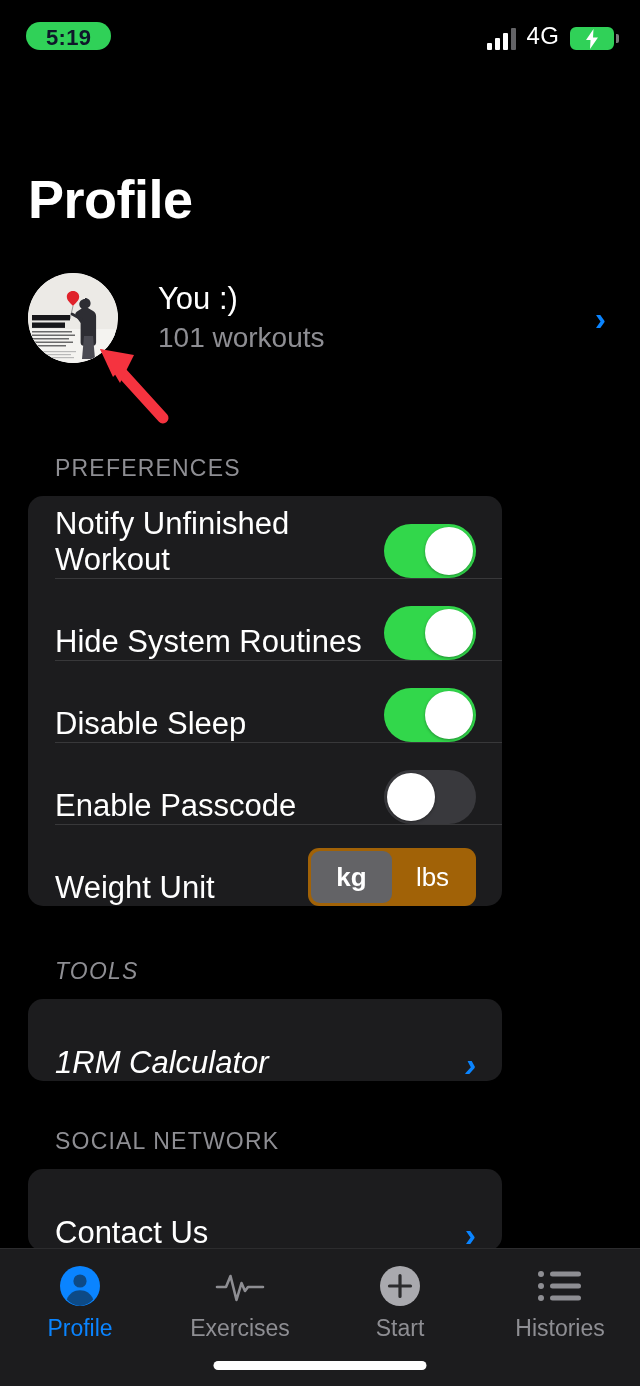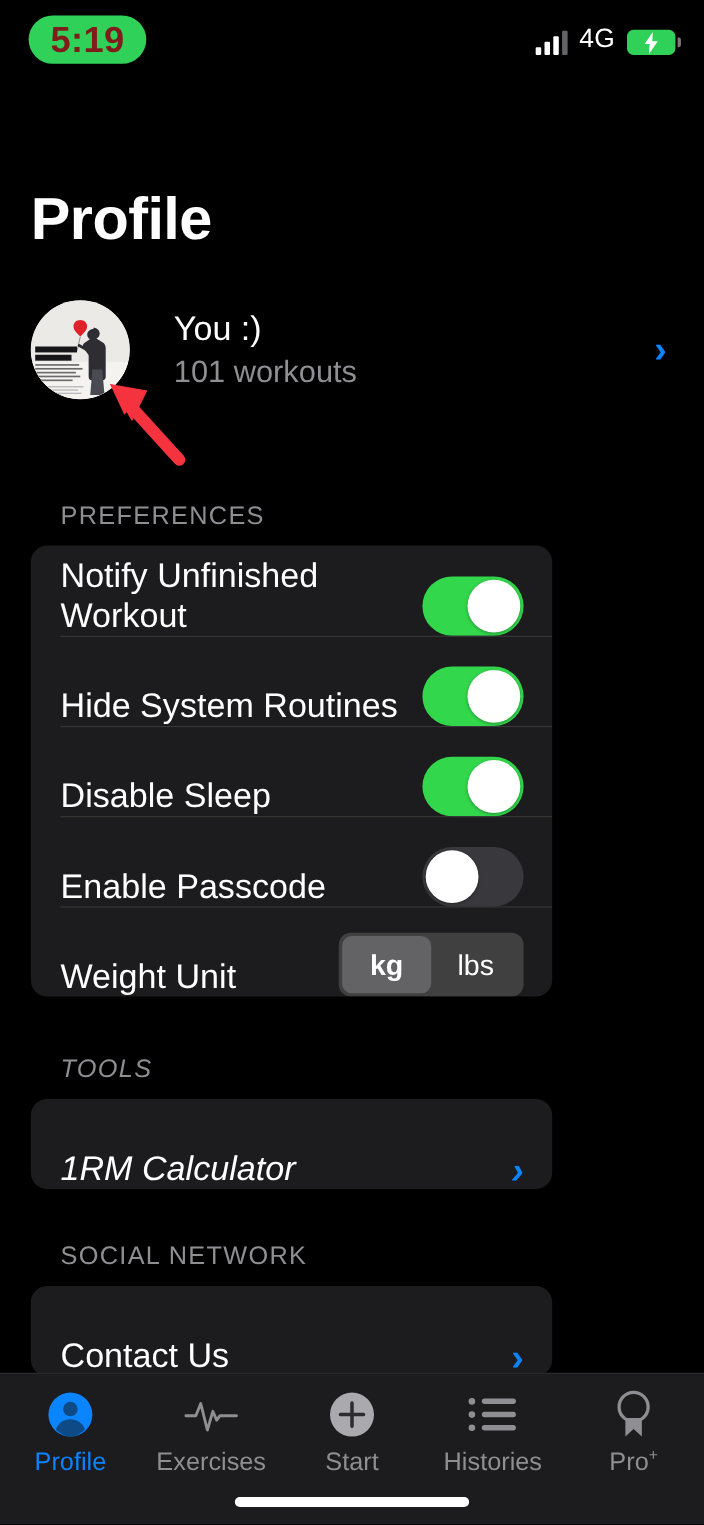--- a/index.html
+++ b/index.html
@@ -12,23 +12,23 @@
   }
   #screen { position:relative; width:640px; height:1386px; background:#000; }
 
   
   .statusbar {
     position:absolute; top:0; left:0; width:640px; height:72px;
     display:flex; align-items:center; justify-content:space-between;
     padding:0 26px;
   }
   .time-pill {
-    background:#30d158; color:#7f1d1d;
-    font-size:33px; font-weight:600;
-    border-radius:22px; padding:5px 20px 6px 20px;
+    background:#30d158; color:#0f172a;
+    font-size:22px; font-weight:600;
+    border-radius:22px; padding:5px 20px 1px 20px;
     letter-spacing:0.3px; line-height:1;
   }
   .status-right { display:flex; align-items:flex-end; gap:11px; }
   .signal { display:flex; align-items:flex-end; gap:3px; height:22px; }
   .signal i { display:block; width:5px; background:#fff; border-radius:1px; }
   .signal i:nth-child(1){ height:7px; }
   .signal i:nth-child(2){ height:12px; }
   .signal i:nth-child(3){ height:17px; }
   .signal i:nth-child(4){ height:22px; background:#636366; }
   .net-label { color:#fff; font-size:24px; font-weight:500; letter-spacing:0.2px; }
@@ -97,21 +97,21 @@
   .toggle.off { background:#39393d; }
   .toggle .knob {
     position:absolute; top:3px; width:48px; height:48px; border-radius:50%;
     background:#fff; box-shadow:0 1px 3px rgba(0,0,0,.35);
   }
   .toggle.on  .knob { left:41px; }
   .toggle.off .knob { left:3px; }
 
   
   .segmented {
-    display:flex; background:#404040; border-radius:11px; padding:3px; flex:none;
+    display:flex; background:#a16207; border-radius:11px; padding:3px; flex:none;
   }
   .seg {
     min-width:81px; height:52px; border-radius:9px;
     display:flex; align-items:center; justify-content:center;
     color:#fff; font-size:26px; font-weight:600;
   }
   .seg.active { background:#636366; }
   .seg.inactive { font-weight:400; }
 
   
@@ -316,26 +316,17 @@
               <circle cx="4" cy="30" r="3"></circle>
             <rect x="13" y="3.4" width="31" height="5" rx="2.5"></rect>
             <rect x="13" y="15.4" width="31" height="5" rx="2.5"></rect>
             <rect x="13" y="27.4" width="31" height="5" rx="2.5"></rect>
           </g>
         </svg>
       </div>
       <div class="tab-label">Histories</div>
     </div>
 
-    <div class="tab">
-      <div class="tab-icon">
-        <svg width="40" height="46" viewBox="0 0 40 46" aria-hidden="true">
-          <circle cx="20" cy="16" r="13.2" fill="none" stroke="#8e8e93" stroke-width="3"></circle>
-          <path d="M12.5 26v17l7.5-7 7.5 7V26z" fill="#8e8e93"></path>
-        </svg>
-      </div>
-      <div class="tab-label"><span>Pro</span><sup>+</sup></div>
-    </div>
 
     <div class="home-indicator"></div>
   </div>
 
 </div>
 
 </body></html>

